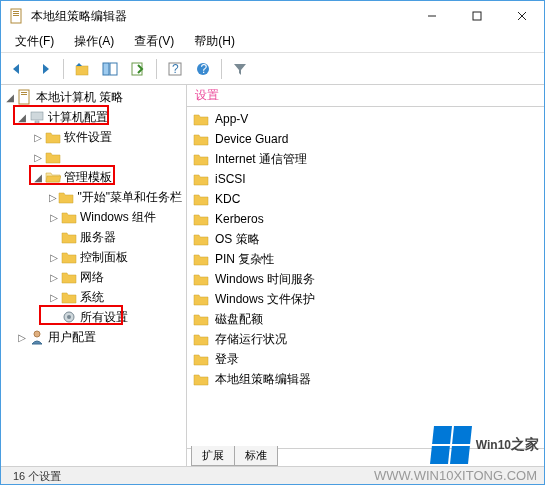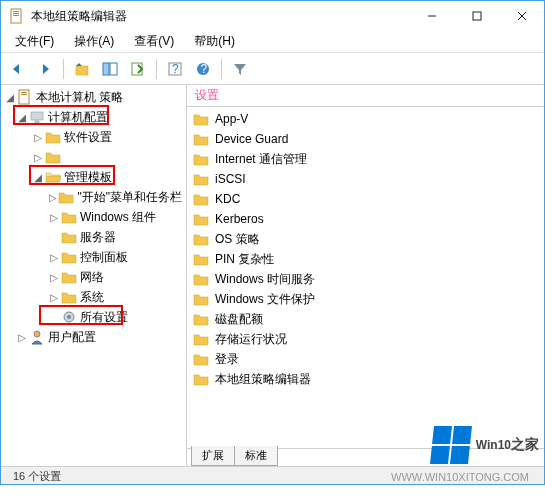--- a/index.html
+++ b/index.html
@@ -335,13 +335,13 @@
 <div class="watermark">
   <div class="wlogo">
       <div></div>
       <div></div>
       <div></div>
       <div></div>
     </div>
   <span>Win10</span>
     <span style="font-size:14px;">之家</span>
 </div>
-<div class="wsub" style="position:absolute;right:16px;bottom:20px;font-size:11px;color:#999;margin-left:18px;">WWW.WIN10XITONG.COM</div>
+<div class="wsub" style="position:absolute;right:8px;bottom:20px;font-size:13px;color:#999;margin-left:18px;">WWW.WIN10XITONG.COM</div>
 
 </body></html>

